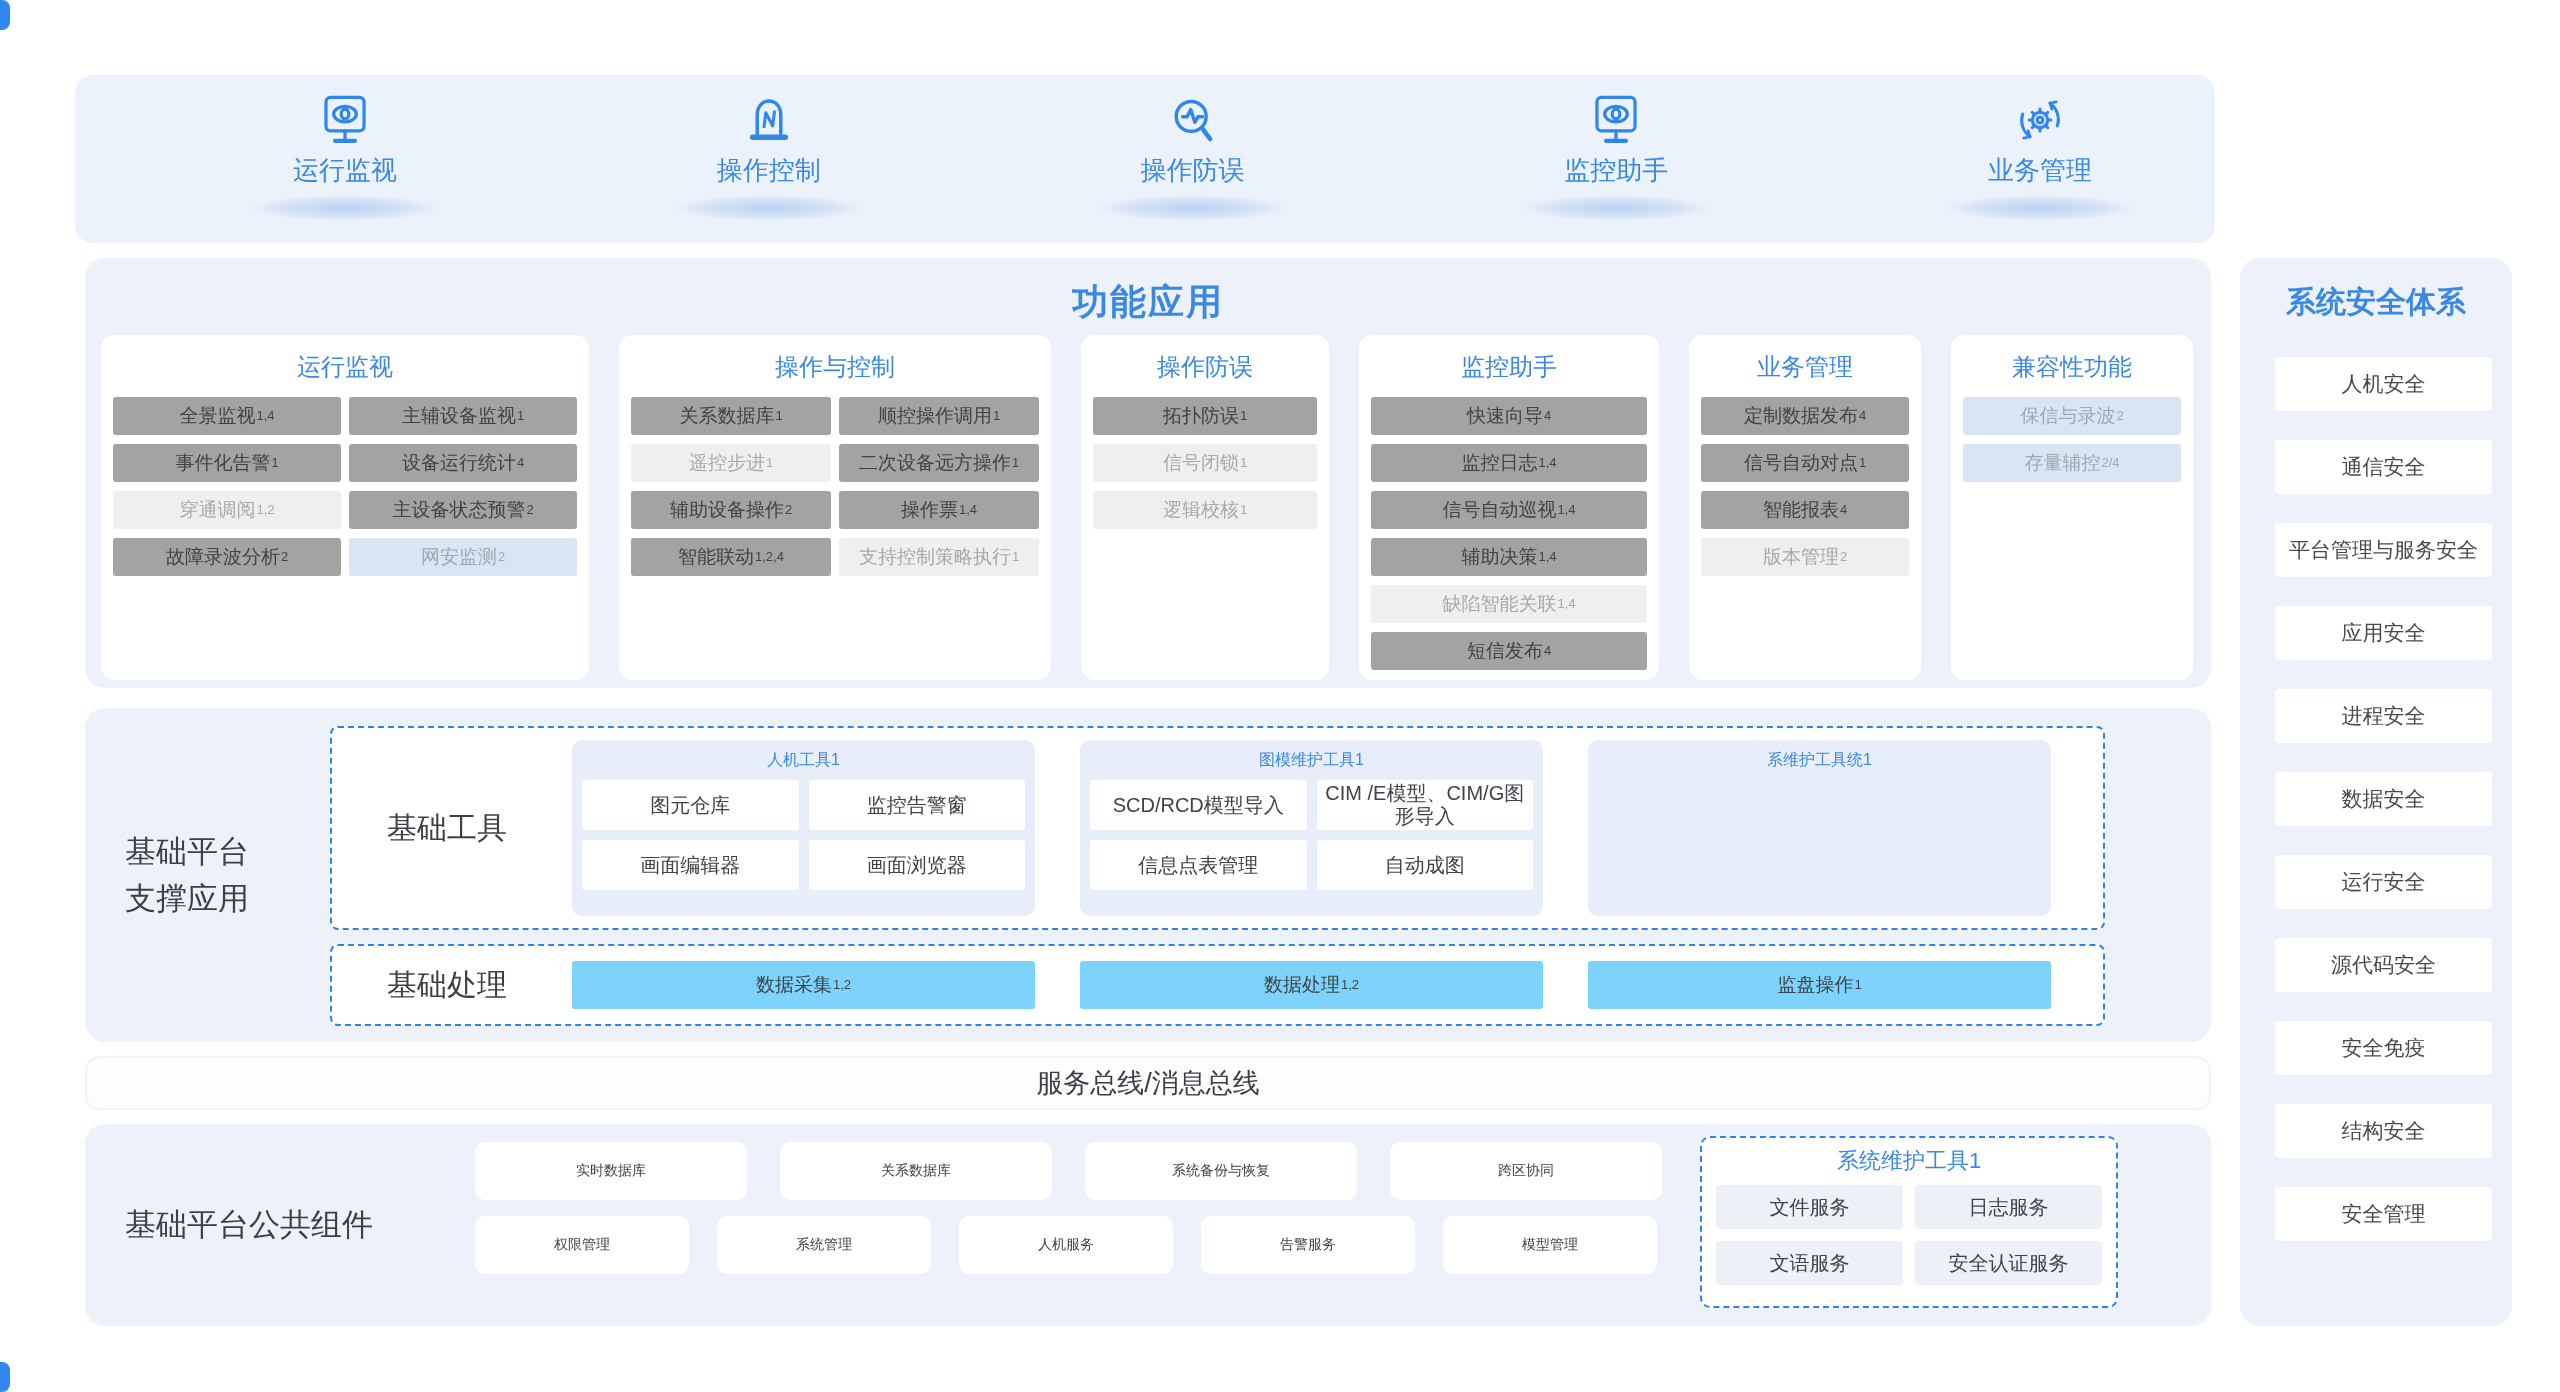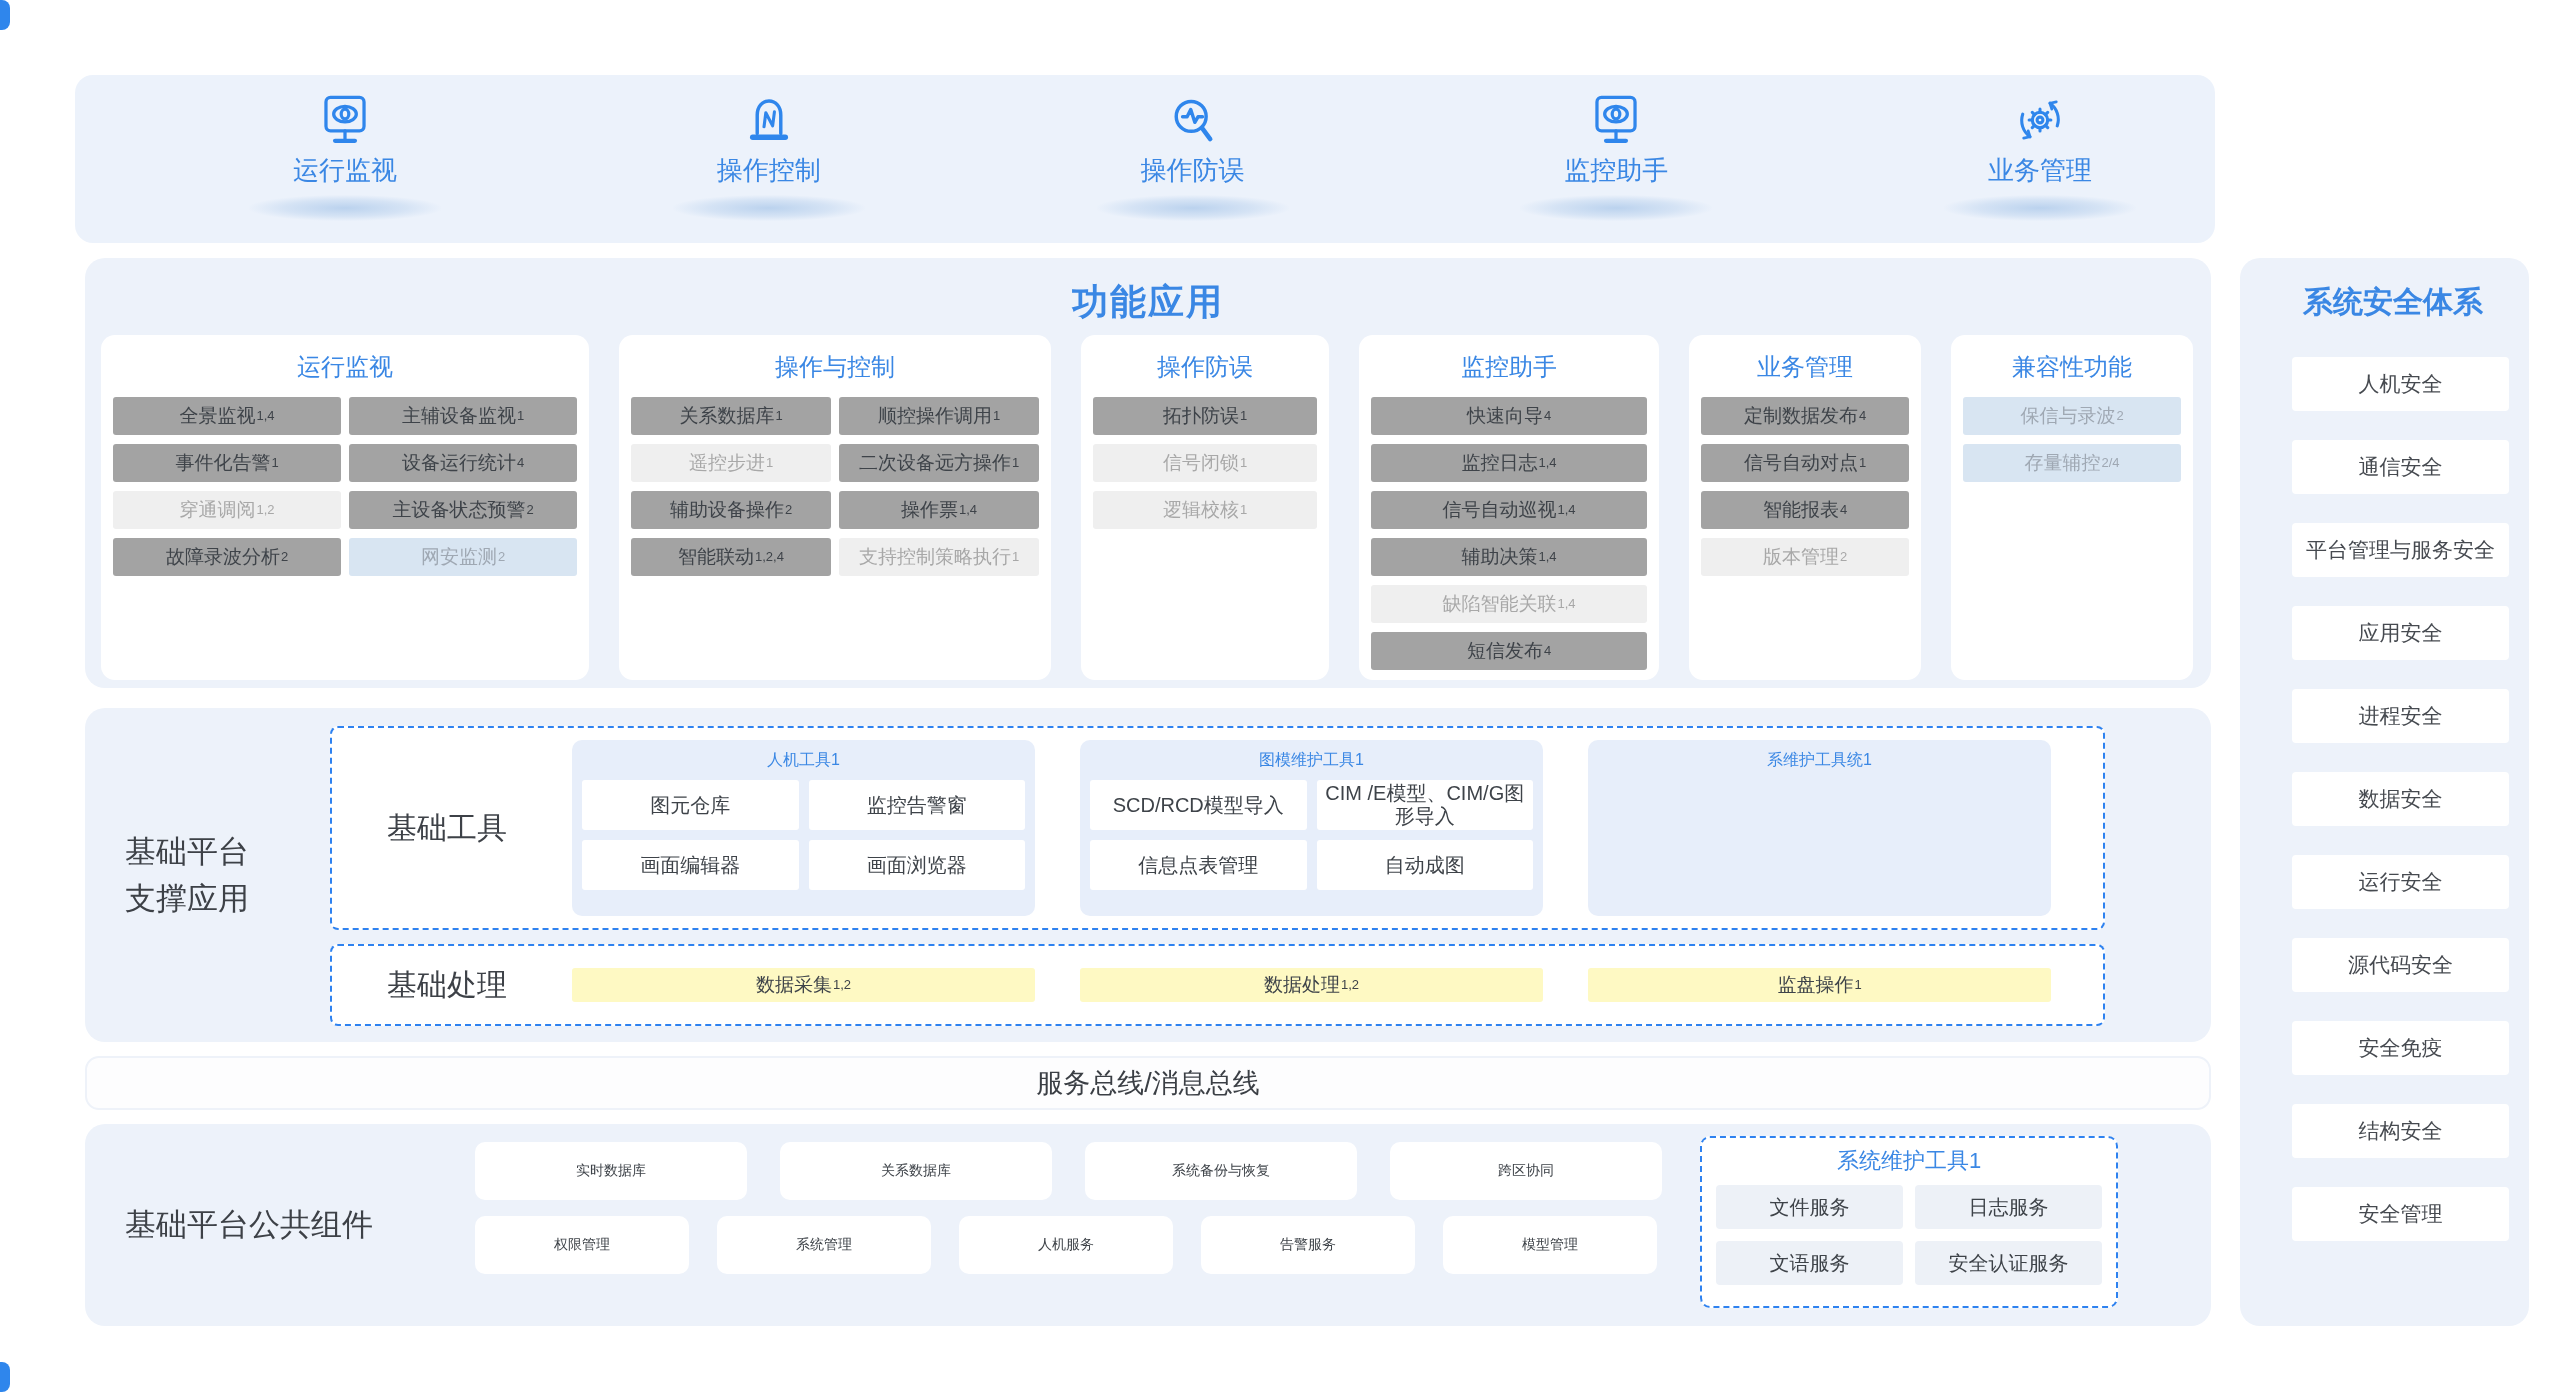--- a/index.html
+++ b/index.html
@@ -44,21 +44,21 @@
   .fa-col-title{text-align:center;font-size:24px;font-weight:500;color:#3a87e4;margin:6px 0 14px;}
   .fa-grid{display:grid;grid-template-columns:1fr;gap:9px 8px;}
   .fa-grid.cols2{grid-template-columns:1fr 1fr;}
   .fa-item{height:38px;border-radius:3px;display:flex;align-items:center;justify-content:center;font-size:19px;cursor:pointer;}
   .fa-item sup,.proc-item sup{font-size:13px;line-height:0;margin-left:1px;}
   .st-normal{background:#a3a3a3;color:#3e4349;align-items:center;}
   .st-gray{background:#efefef;color:#a8a8a8;}
   .st-bluegray{background:#d8e5f2;color:#9fa8b3;}
 
   
-  .security-panel{left:2240px;top:258px;width:272px;height:1068px;background:#edf2fa;border-radius:20px;padding-left:17px;}
+  .security-panel{left:2240px;top:258px;width:272px;height:1068px;background:#edf2fa;border-radius:20px;}
   .sec-title{font-size:30px;font-weight:600;color:#3a87e4;text-align:center;margin:0;padding-top:24px;}
   .sec-items{margin:34px 20px 0;display:flex;flex-direction:column;gap:29px;}
   .sec-item{height:54px;background:#ffffff;border-radius:4px;display:flex;align-items:center;justify-content:center;
     font-size:21px;color:#464a50;cursor:pointer;margin-left:15px;}
 
   
   .support-panel{left:85px;top:708px;width:2126px;height:334px;background:#edf2fa;border-radius:20px;}
   .support-label{position:absolute;left:40px;top:50%;transform:translateY(-50%);
     font-size:31px;color:#3d4147;font-weight:500;line-height:1.5;}
   .dash-box{position:absolute;left:245px;width:1775px;border:2px dashed #2e82f0;border-radius:8px;background:#ffffff;box-sizing:border-box;}
@@ -66,21 +66,21 @@
   .process-box{top:236px;height:82px;}
   .dash-label{position:absolute;left:55px;top:50%;transform:translateY(-50%);font-size:30px;color:#3d4147;font-weight:500;white-space:nowrap;}
   .tool-groups{position:absolute;left:240px;top:12px;display:flex;gap:45px;}
   .tool-group{width:463px;height:176px;background:#e7eefa;border-radius:10px;box-sizing:border-box;padding:6px 10px 0;}
   .tg-title{text-align:center;color:#3a87e4;font-size:16px;font-weight:500;margin:4px 0 9px;}
   .tg-grid{display:grid;grid-template-columns:1fr 1fr;gap:10px;}
   .tg-grid.cols1{grid-template-columns:1fr;}
   .tg-item{height:50px;background:#ffffff;border-radius:3px;display:flex;align-items:center;justify-content:center;
     text-align:center;font-size:20px;color:#3e4349;line-height:1.15;padding:0 6px;cursor:pointer;}
   .process-items{position:absolute;left:240px;top:50%;transform:translateY(-50%);display:flex;gap:45px;}
-  .proc-item{width:463px;height:34px;background:#fef9c3;border-radius:3px;display:flex;align-items:center;justify-content:center;
+  .proc-item{width:463px;height:48px;background:#7dd3fc;border-radius:3px;display:flex;align-items:center;justify-content:center;
     font-size:19px;color:#3e4349;cursor:pointer;}
 
   
   .bus-bar{left:85px;top:1056px;width:2126px;height:54px;background:#fdfdfe;border:2px solid #eef2f9;border-radius:14px;
     box-sizing:border-box;display:flex;align-items:center;justify-content:center;
     font-size:27px;color:#3b3f45;font-weight:500;}
 
   
   .common-panel{left:85px;top:1124px;width:2126px;height:202px;background:#edf2fa;border-radius:20px;}
   .common-label{position:absolute;left:40px;top:50%;transform:translateY(-50%);font-size:31px;color:#3d4147;font-weight:500;}

